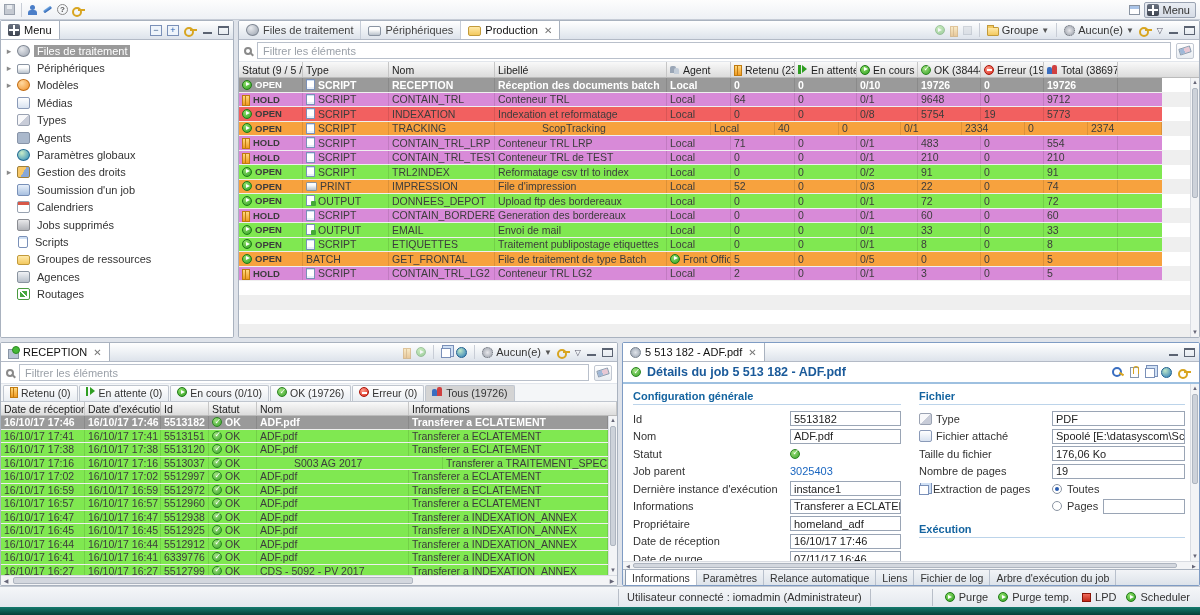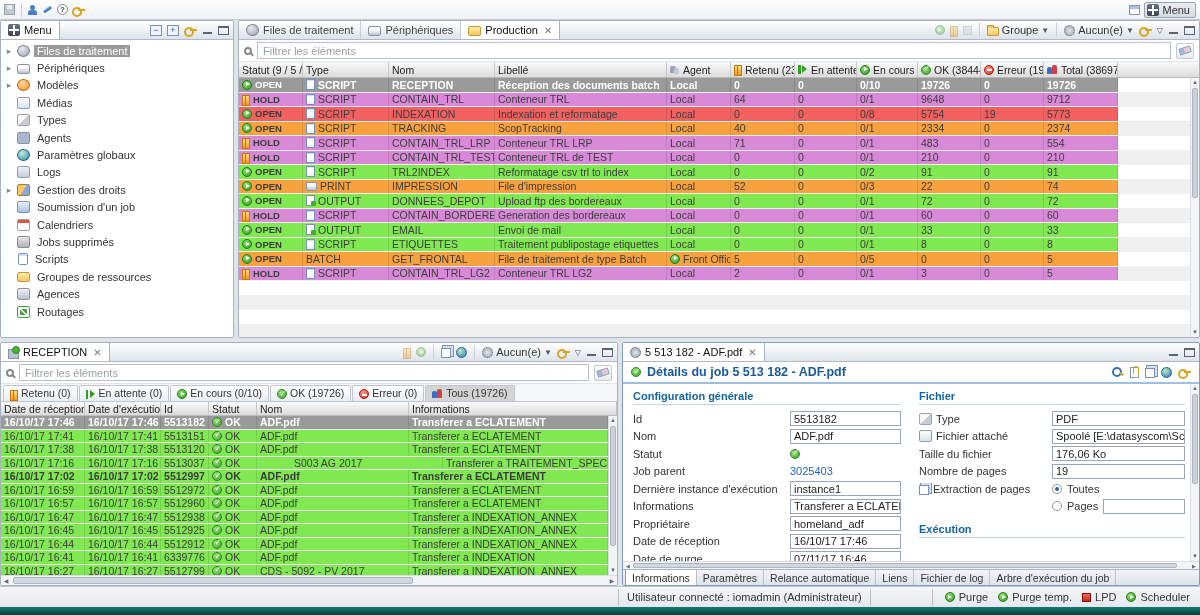--- a/index.html
+++ b/index.html
@@ -142,21 +142,21 @@
   .ti-cal::before{content:"";position:absolute;left:0;right:0;top:0;height:3px;background:#d85848;}
   .ti-deleted{background:linear-gradient(#e8e8ea,#b0b2b8);border:1px solid #8a8c92;}
   .ti-script{background:#fff;border:1px solid #7a90b8;width:10px;height:12px;margin-left:1px;box-shadow:inset 0 2px 0 #cfe0f5;}
   .ti-resgrp{background:linear-gradient(#ffe9a8,#f3c95f);border:1px solid #c29a3a;height:10px;margin-top:1px;}
   .ti-agency{background:linear-gradient(#f0f2f5,#b8c0ca);border:1px solid #8a94a0;}
   .ti-routing{background:#fff;border:1px solid #4a9a40;}
   .ti-routing::after{content:"";position:absolute;left:2px;top:2px;width:7px;height:6px;background:linear-gradient(45deg,#48a840 40%,#fff 40%,#fff 60%,#48a840 60%);}
 
   
   .stabs{height:18px;min-height:18px;display:flex;align-items:flex-end;gap:1px;padding:1px 0 0 2px;background:#f4f6f8;border-bottom:1px solid #c0c6cf;}
-  .stab{display:flex;align-items:flex-end;gap:3px;font-size:10.5px;padding:1px 6px 2px;border:1px solid #c0c6cf;border-bottom:none;background:linear-gradient(#fff,#e9edf2);border-radius:2px 2px 0 0;white-space:nowrap;}
+  .stab{display:flex;align-items:flex-start;gap:3px;font-size:10.5px;padding:1px 6px 2px;border:1px solid #c0c6cf;border-bottom:none;background:linear-gradient(#fff,#e9edf2);border-radius:2px 2px 0 0;white-space:nowrap;}
   .stab.active{background:#d4d4d4;}
 
   
   .detail{border:1px solid #7f9cc4;}
   .d-title{height:22px;min-height:22px;display:flex;align-items:center;gap:6px;padding:0 8px;background:#fff;border-bottom:2px solid #9ec0e0;}
   .d-title-text{color:#1a5a9a;font-weight:bold;font-size:12.5px;white-space:nowrap;}
   .d-body{flex:1;display:flex;gap:18px;padding:6px 14px 0 10px;overflow:hidden;position:relative;background:#fff;}
   .d-col-l{width:268px;flex:none;}
   .d-col-r{flex:1;min-width:0;}
   .sec-title{color:#1464a0;font-weight:bold;font-size:11px;border-bottom:1px solid #bcd4ea;padding-bottom:2px;margin-bottom:5px;white-space:nowrap;}
@@ -242,25 +242,20 @@
           </div>
           <div class="tree-item">
             <span class="tw"></span>
             <span class="ti ti-agents"></span>
             <span class="tl">Agents</span>
           </div>
           <div class="tree-item">
             <span class="tw"></span>
             <span class="ti ti-globe"></span>
             <span class="tl">Paramètres globaux</span>
-          </div>
-          <div class="tree-item">
-            <span class="tw"></span>
-            <span class="ti ti-logs"></span>
-            <span class="tl">Logs</span>
           </div>
           <div class="tree-item">
             <span class="tw">▸</span>
             <span class="ti ti-rights"></span>
             <span class="tl">Gestion des droits</span>
           </div>
           <div class="tree-item">
             <span class="tw"></span>
             <span class="ti ti-submit"></span>
             <span class="tl">Soumission d'un job</span>
@@ -508,21 +503,21 @@
                 <span class="i i-play"></span>
                 <span class="st-lbl">OPEN</span>
               </div>
               <div class="gc" style="width: 86px; flex: 0 0 auto;">
                 <span class="i i-doc"></span>
                 <span>SCRIPT</span>
               </div>
               <div class="gc" style="width: 106px; flex: 0 0 auto;">
                 <span>TRACKING</span>
               </div>
-              <div class="gc" style="width: 172px; flex: 0 0 auto;">
+              <div class="gc" style="width: 172px; flex: 0 0 auto; margin-left: 44px;">
                 <span>ScopTracking</span>
               </div>
               <div class="gc" style="width: 64px; flex: 0 0 auto;">
                 <span>Local</span>
               </div>
               <div class="gc" style="width: 64px; flex: 0 0 auto;">
                 <span>40</span>
               </div>
               <div class="gc" style="width: 62px; flex: 0 0 auto;">
                 <span>0</span>
@@ -1083,21 +1078,21 @@
                 <span class="i i-check"></span>
                 <span>OK</span>
               </div>
               <div class="gc" style="width: 152px; flex: 0 0 auto; margin-left: 34px;">
                 <span>S003 AG 2017</span>
               </div>
               <div class="gc" style="flex: 1 1 0%;">
                 <span>Transferer a TRAITEMENT_SPECI</span>
               </div>
             </div>
-            <div class="gr rec" style="background: rgb(128, 232, 81); font-weight: bold;">
+            <div class="gr rec" style="background: rgb(128, 232, 81);">
               <div class="gc" style="width: 84px; flex: 0 0 auto;">
                 <span>16/10/17 17:02</span>
               </div>
               <div class="gc" style="width: 76px; flex: 0 0 auto;">
                 <span>16/10/17 17:02</span>
               </div>
               <div class="gc" style="width: 48px; flex: 0 0 auto; justify-content: center;">
                 <span>5512997</span>
               </div>
               <div class="gc" style="width: 48px; flex: 0 0 auto;">

